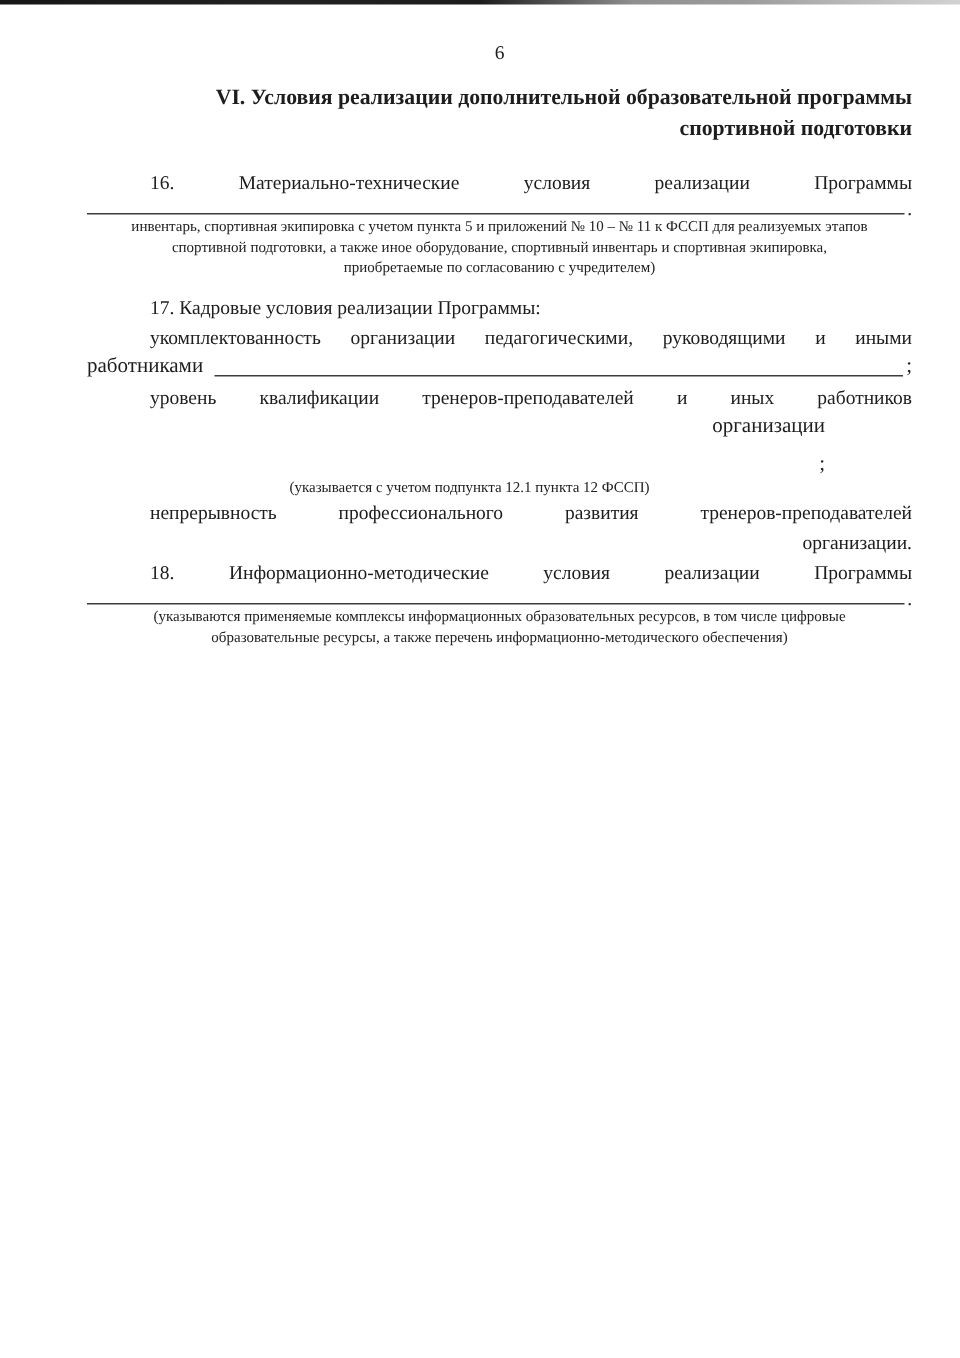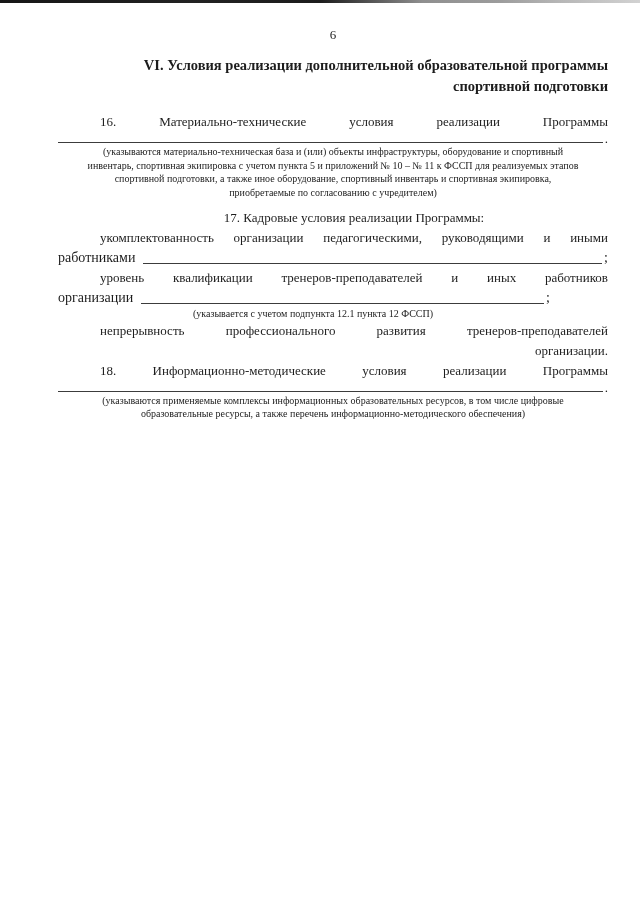--- a/index.html
+++ b/index.html
@@ -56,29 +56,29 @@
     font-size: 13px; line-height: 9px;
     margin-left: 2px;
   }
   .footnote {
     margin-top: 2px;
     font-size: 10px; line-height: 13.5px;
     text-align: center;
     color: #222;
   }
   .footnote .fn-line { white-space: nowrap; }
-  .p17-intro { margin-top: 9px; text-align: center; }
+  .p17-intro { margin-top: 9px; text-align: left; }
   .fill-line {
     display: flex; align-items: flex-end;
     font-size: 14px; line-height: 20px;
   }
   .fill-line .label { white-space: nowrap; }
   .fill-line .rule { margin: 0 0 4px 8px; }
   .fill-line .term { margin-left: 2px; }
-  .fill-short { width: 492px; }
+  .fill-short { width: 492px; flex-direction: column; }
   .fn-under {
     font-size: 10px; line-height: 12.5px;
     text-align: center;
     margin-right: 40px;
     color: #222;
   }
 </style>
 </head>
 <body>
 
@@ -93,21 +93,20 @@
       <div>VI. Условия реализации дополнительной образовательной программы</div>
       <div>спортивной подготовки</div>
     </div>
 
     <div class="para spread indent p16">16. Материально-технические условия реализации Программы</div>
     <div class="blank-line">
       <span class="rule"></span>
       <span class="term">.</span>
     </div>
     <div class="footnote">
-      <div class="fn-line">(указываются материально-техническая база и (или) объекты инфраструктуры, оборудование и спортивный</div>
       <div class="fn-line">инвентарь, спортивная экипировка с учетом пункта 5 и приложений № 10 – № 11 к ФССП для реализуемых этапов</div>
       <div class="fn-line">спортивной подготовки, а также иное оборудование, спортивный инвентарь и спортивная экипировка,</div>
       <div class="fn-line">приобретаемые по согласованию с учредителем)</div>
     </div>
 
     <div class="para indent p17-intro">17. Кадровые условия реализации Программы:</div>
 
     <div class="para spread indent">укомплектованность организации педагогическими, руководящими и иными</div>
     <div class="fill-line">
       <span class="label">работниками</span>

